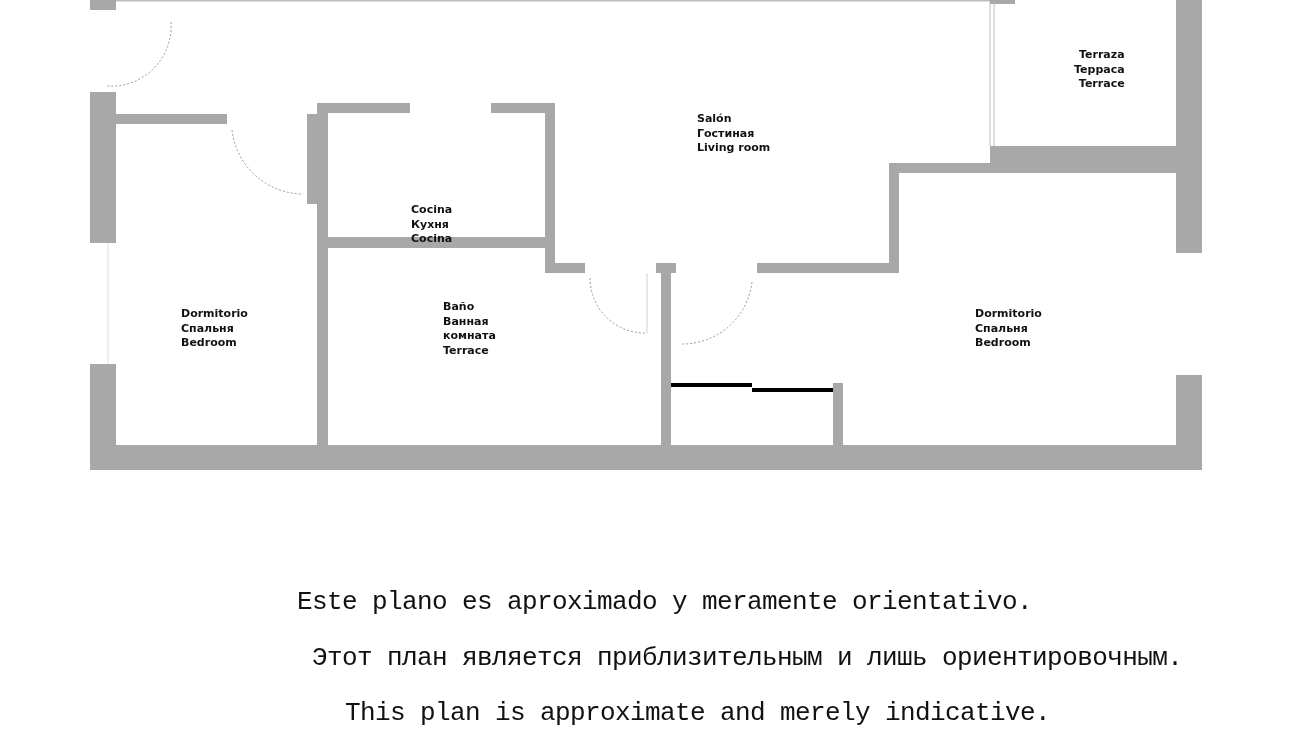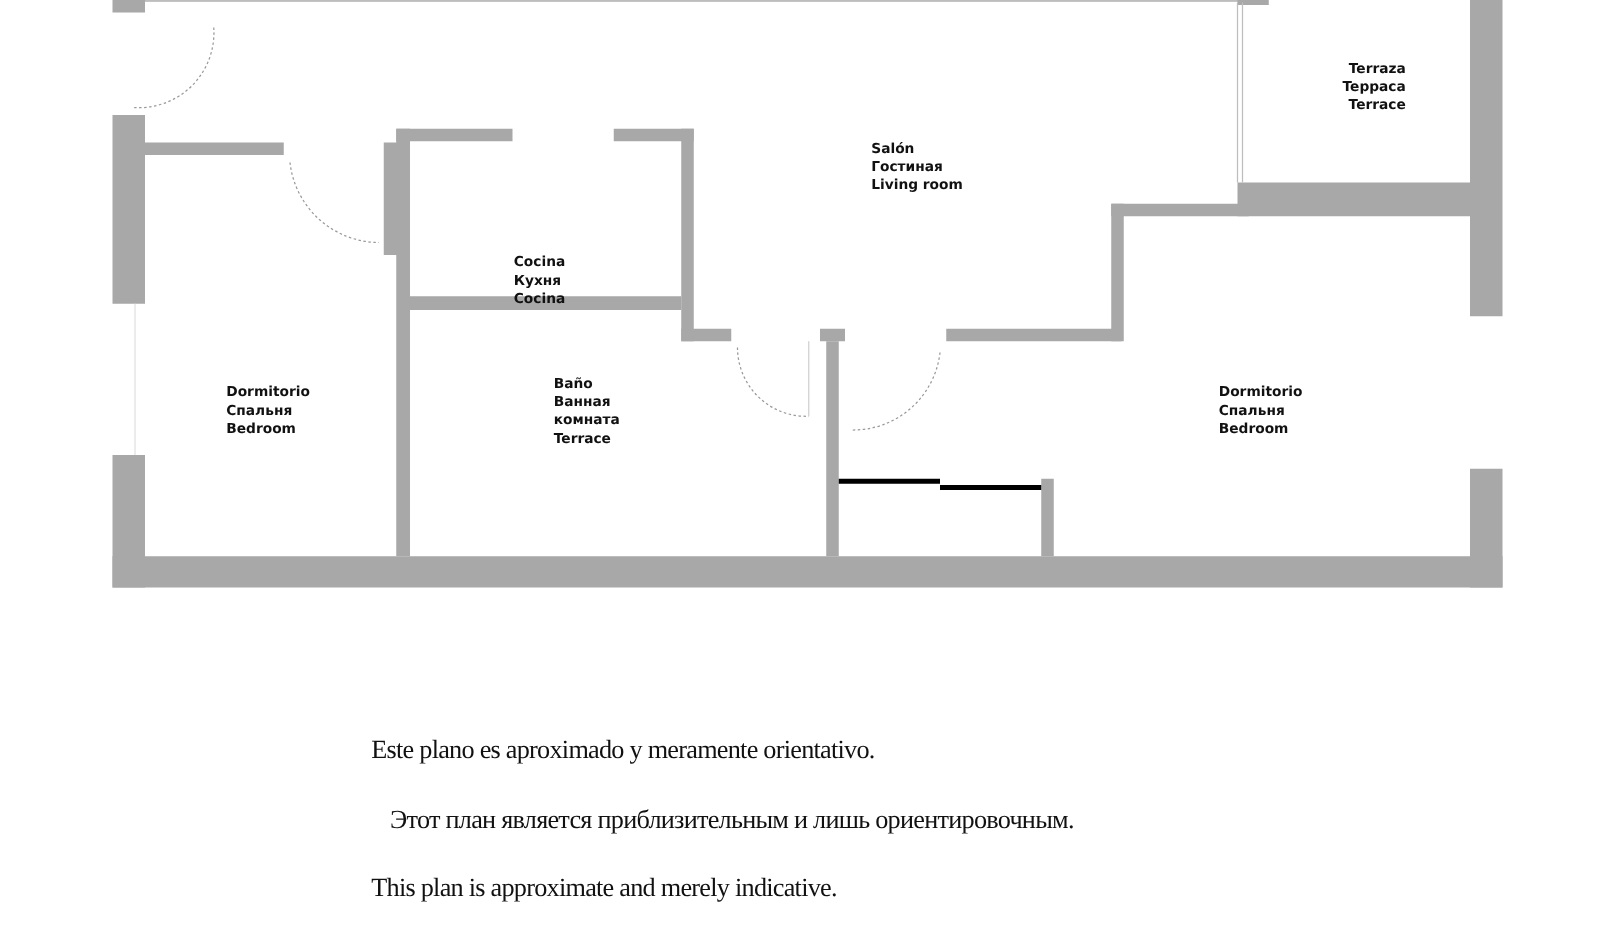--- a/index.html
+++ b/index.html
@@ -1,20 +1,20 @@
 <!DOCTYPE html>
 <html><head>
   <meta charset="utf-8">
   <style>
     html, body { margin: 0; padding: 0; background: #ffffff; }
     body { width: 1290px; height: 755px; position: relative; overflow: hidden; font-family: "DejaVu Sans", sans-serif; }
     #plan { position: absolute; left: 0; top: 0; width: 1290px; height: 480px; }
     .room-label { position: absolute; font-family: "DejaVu Sans", sans-serif; font-weight: bold; font-size: 11px; line-height: 14.5px; color: #111111; white-space: nowrap; }
     .room-label span { display: block; }
-    .disclaimer { position: absolute; left: 297px; font-family: Liberation Serif, serif; font-size: 21px; color: #111111; letter-spacing: -0.6px; white-space: nowrap; }
+    .disclaimer { position: absolute; left: 297px; font-family: Liberation Mono, monospace; font-size: 26px; color: #111111; letter-spacing: -0.6px; white-space: nowrap; }
   </style>
 </head>
 <body>
 
 <svg id="plan" viewBox="0 0 1290 480" xmlns="http://www.w3.org/2000/svg">
   <g fill="#a8a8a8">
 
     <rect x="90" y="0" width="26" height="10"></rect>
 
     <rect x="116" y="0" width="878" height="1.5" fill="#bdbdbd"></rect>
@@ -114,13 +114,13 @@
 </div>
 
 <div class="room-label" style="left:975px; top:307px;">
   <span>Dormitorio</span>
   <span>Спальня</span>
   <span>Bedroom</span>
 </div>
 
 <div class="disclaimer" style="top:587px;">Este plano es aproximado y meramente orientativo.</div>
 <div class="disclaimer" style="top:643px;margin-left:15px;">Этот план является приблизительным и лишь ориентировочным.</div>
-<div class="disclaimer" style="top:698px;">This plan is approximate and merely indicative.</div>
+<div class="disclaimer" style="top:698px;margin-left:48px;">This plan is approximate and merely indicative.</div>
 
 </body></html>

